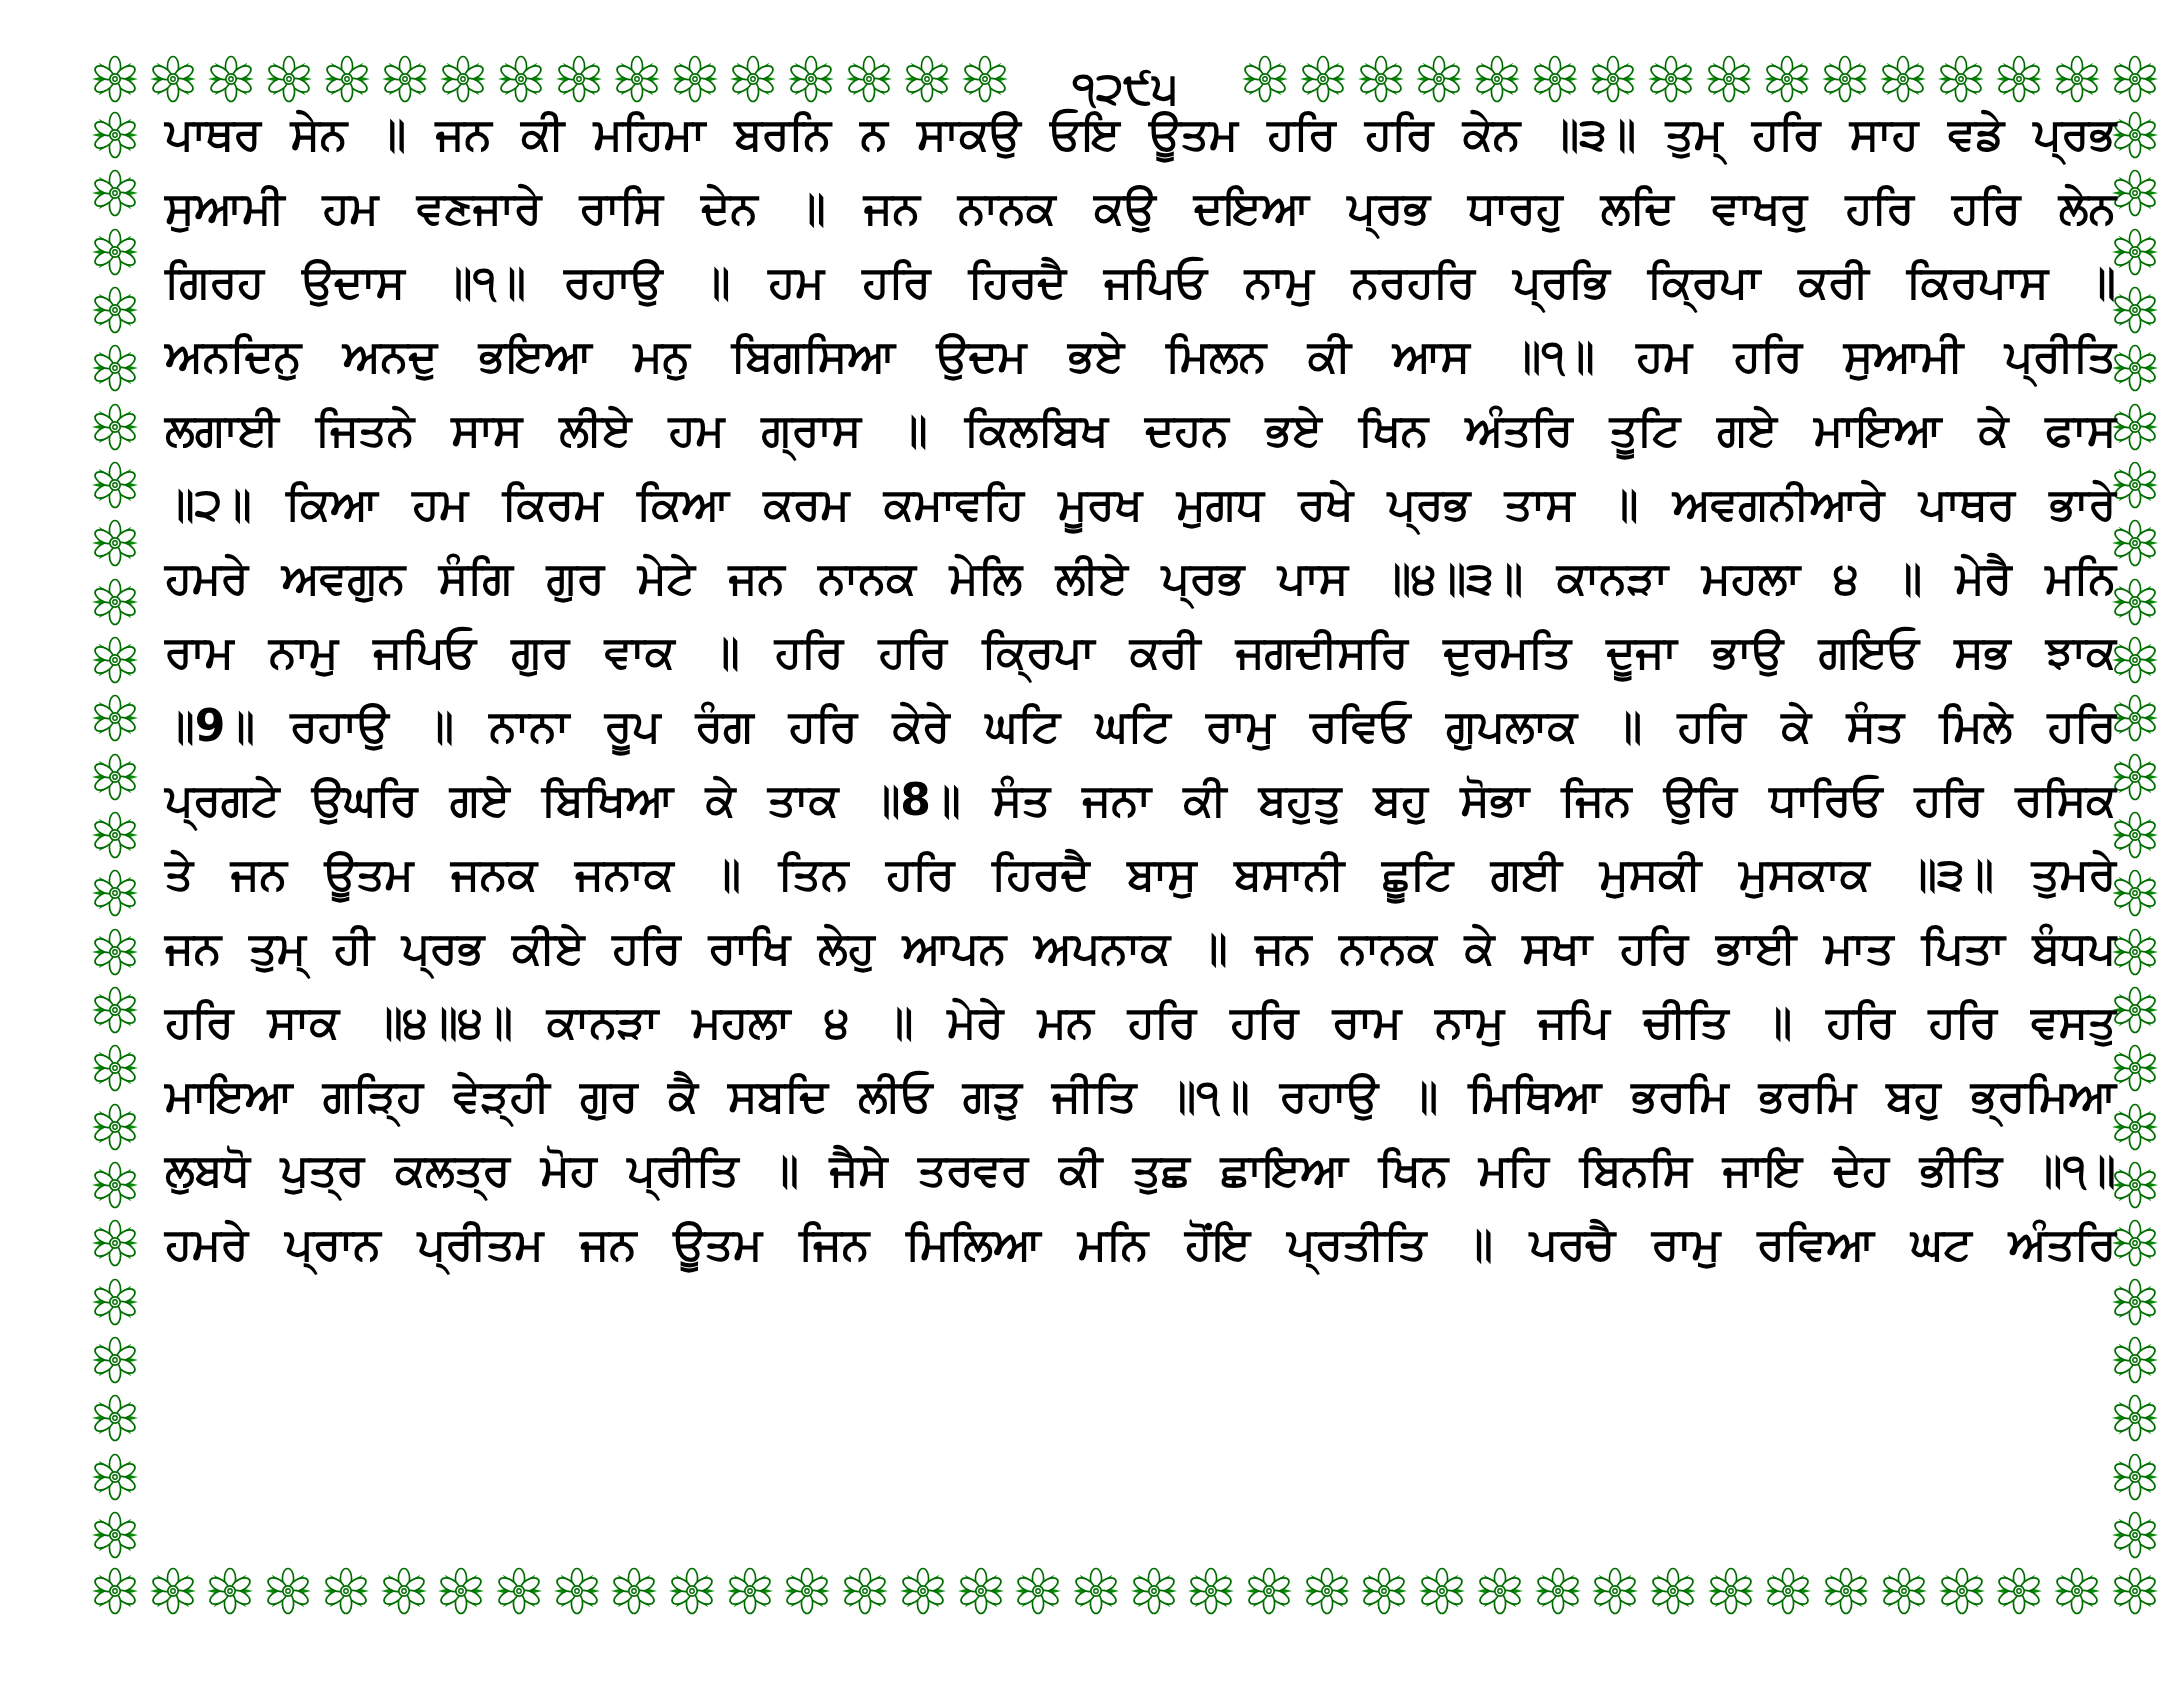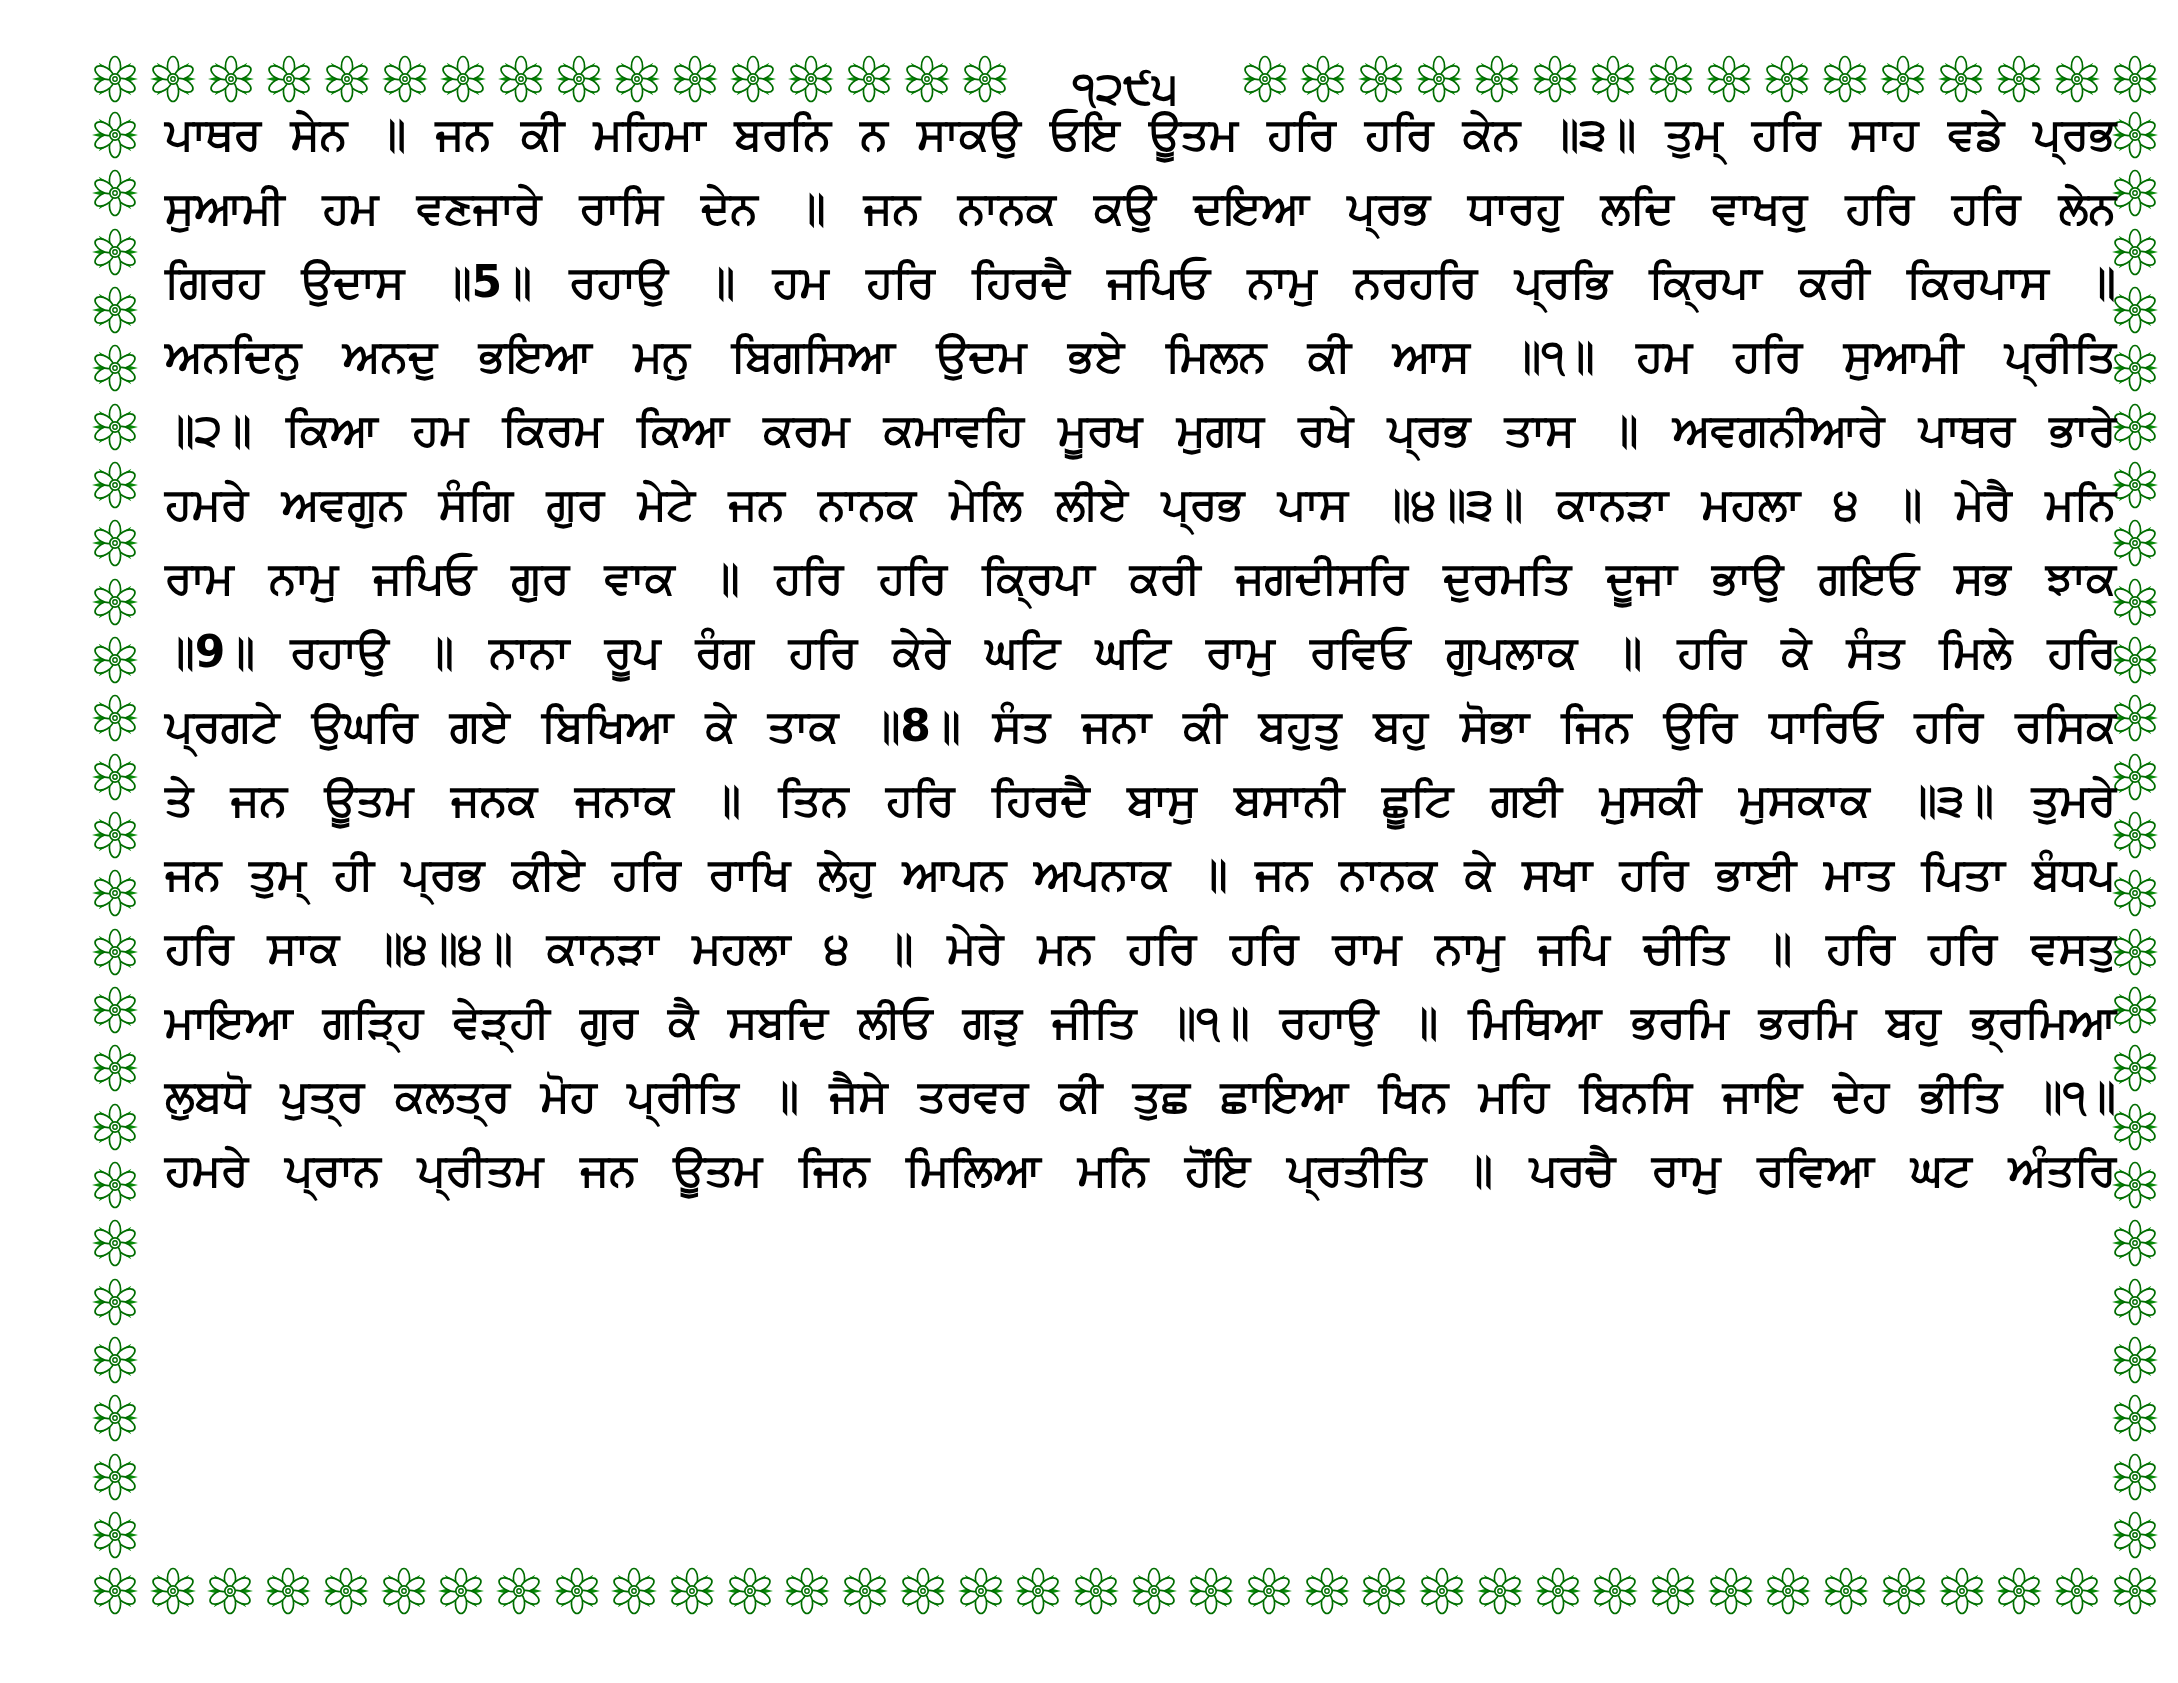--- a/index.html
+++ b/index.html
@@ -1363,22 +1363,23 @@
         <ellipse cx="24" cy="11.5" rx="5.6" ry="10" fill="#ffffff" stroke="#006d00" stroke-width="1.7" transform="rotate(240 24 24)"></ellipse>
         <ellipse cx="24" cy="11.5" rx="5.6" ry="10" fill="#ffffff" stroke="#006d00" stroke-width="1.7" transform="rotate(300 24 24)"></ellipse>
         <circle cx="24" cy="24" r="5.2" fill="#ffffff" stroke="#006d00" stroke-width="1.7"></circle>
         <circle cx="24" cy="24" r="2.2" fill="none" stroke="#006d00" stroke-width="1.4"></circle>
       </svg>
     </div>
 
   <div class="text-block">
       <div class="line">ਪਾਥਰ ਸੇਨ ॥ ਜਨ ਕੀ ਮਹਿਮਾ ਬਰਨਿ ਨ ਸਾਕਉ ਓਇ ਊਤਮ ਹਰਿ ਹਰਿ ਕੇਨ ॥੩॥ ਤੁਮ੍ ਹਰਿ ਸਾਹ ਵਡੇ ਪ੍ਰਭ</div>
       <div class="line">ਸੁਆਮੀ ਹਮ ਵਣਜਾਰੇ ਰਾਸਿ ਦੇਨ ॥ ਜਨ ਨਾਨਕ ਕਉ ਦਇਆ ਪ੍ਰਭ ਧਾਰਹੁ ਲਦਿ ਵਾਖਰੁ ਹਰਿ ਹਰਿ ਲੇਨ</div>
-      <div class="line">ਗਿਰਹ ਉਦਾਸ ॥5॥ ਰਹਾਉ ॥ ਹਮ ਹਰਿ ਹਿਰਦੈ ਜਪਿਓ ਨਾਮੁ ਨਰਹਰਿ ਪ੍ਰਭਿ ਕ੍ਰਿਪਾ ਕਰੀ ਕਿਰਪਾਸ ॥</div>
+      <div class="line">ਗਿਰਹ ਉਦਾਸ ॥੧॥ ਰਹਾਉ ॥ ਹਮ ਹਰਿ ਹਿਰਦੈ ਜਪਿਓ ਨਾਮੁ ਨਰਹਰਿ ਪ੍ਰਭਿ ਕ੍ਰਿਪਾ ਕਰੀ ਕਿਰਪਾਸ ॥</div>
       <div class="line">ਅਨਦਿਨੁ ਅਨਦੁ ਭਇਆ ਮਨੁ ਬਿਗਸਿਆ ਉਦਮ ਭਏ ਮਿਲਨ ਕੀ ਆਸ ॥੧॥ ਹਮ ਹਰਿ ਸੁਆਮੀ ਪ੍ਰੀਤਿ</div>
+      <div class="line">ਲਗਾਈ ਜਿਤਨੇ ਸਾਸ ਲੀਏ ਹਮ ਗ੍ਰਾਸ ॥ ਕਿਲਬਿਖ ਦਹਨ ਭਏ ਖਿਨ ਅੰਤਰਿ ਤੂਟਿ ਗਏ ਮਾਇਆ ਕੇ ਫਾਸ</div>
       <div class="line">॥੨॥ ਕਿਆ ਹਮ ਕਿਰਮ ਕਿਆ ਕਰਮ ਕਮਾਵਹਿ ਮੂਰਖ ਮੁਗਧ ਰਖੇ ਪ੍ਰਭ ਤਾਸ ॥ ਅਵਗਨੀਆਰੇ ਪਾਥਰ ਭਾਰੇ</div>
       <div class="line">ਹਮਰੇ ਅਵਗੁਨ ਸੰਗਿ ਗੁਰ ਮੇਟੇ ਜਨ ਨਾਨਕ ਮੇਲਿ ਲੀਏ ਪ੍ਰਭ ਪਾਸ ॥੪॥੩॥ ਕਾਨੜਾ ਮਹਲਾ ੪ ॥ ਮੇਰੈ ਮਨਿ</div>
       <div class="line">ਰਾਮ ਨਾਮੁ ਜਪਿਓ ਗੁਰ ਵਾਕ ॥ ਹਰਿ ਹਰਿ ਕ੍ਰਿਪਾ ਕਰੀ ਜਗਦੀਸਰਿ ਦੁਰਮਤਿ ਦੂਜਾ ਭਾਉ ਗਇਓ ਸਭ ਝਾਕ</div>
       <div class="line">॥9॥ ਰਹਾਉ ॥ ਨਾਨਾ ਰੂਪ ਰੰਗ ਹਰਿ ਕੇਰੇ ਘਟਿ ਘਟਿ ਰਾਮੁ ਰਵਿਓ ਗੁਪਲਾਕ ॥ ਹਰਿ ਕੇ ਸੰਤ ਮਿਲੇ ਹਰਿ</div>
       <div class="line">ਪ੍ਰਗਟੇ ਉਘਰਿ ਗਏ ਬਿਖਿਆ ਕੇ ਤਾਕ ॥8॥ ਸੰਤ ਜਨਾ ਕੀ ਬਹੁਤੁ ਬਹੁ ਸੋਭਾ ਜਿਨ ਉਰਿ ਧਾਰਿਓ ਹਰਿ ਰਸਿਕ</div>
       <div class="line">ਤੇ ਜਨ ਊਤਮ ਜਨਕ ਜਨਾਕ ॥ ਤਿਨ ਹਰਿ ਹਿਰਦੈ ਬਾਸੁ ਬਸਾਨੀ ਛੂਟਿ ਗਈ ਮੁਸਕੀ ਮੁਸਕਾਕ ॥੩॥ ਤੁਮਰੇ</div>
       <div class="line">ਜਨ ਤੁਮ੍ ਹੀ ਪ੍ਰਭ ਕੀਏ ਹਰਿ ਰਾਖਿ ਲੇਹੁ ਆਪਨ ਅਪਨਾਕ ॥ ਜਨ ਨਾਨਕ ਕੇ ਸਖਾ ਹਰਿ ਭਾਈ ਮਾਤ ਪਿਤਾ ਬੰਧਪ</div>
       <div class="line">ਹਰਿ ਸਾਕ ॥੪॥੪॥ ਕਾਨੜਾ ਮਹਲਾ ੪ ॥ ਮੇਰੇ ਮਨ ਹਰਿ ਹਰਿ ਰਾਮ ਨਾਮੁ ਜਪਿ ਚੀਤਿ ॥ ਹਰਿ ਹਰਿ ਵਸਤੁ</div>
       <div class="line">ਮਾਇਆ ਗੜ੍ਹਿ ਵੇੜ੍ਹੀ ਗੁਰ ਕੈ ਸਬਦਿ ਲੀਓ ਗੜੁ ਜੀਤਿ ॥੧॥ ਰਹਾਉ ॥ ਮਿਥਿਆ ਭਰਮਿ ਭਰਮਿ ਬਹੁ ਭ੍ਰਮਿਆ</div>
       <div class="line">ਲੁਬਧੋ ਪੁਤ੍ਰ ਕਲਤ੍ਰ ਮੋਹ ਪ੍ਰੀਤਿ ॥ ਜੈਸੇ ਤਰਵਰ ਕੀ ਤੁਛ ਛਾਇਆ ਖਿਨ ਮਹਿ ਬਿਨਸਿ ਜਾਇ ਦੇਹ ਭੀਤਿ ॥੧॥</div>

